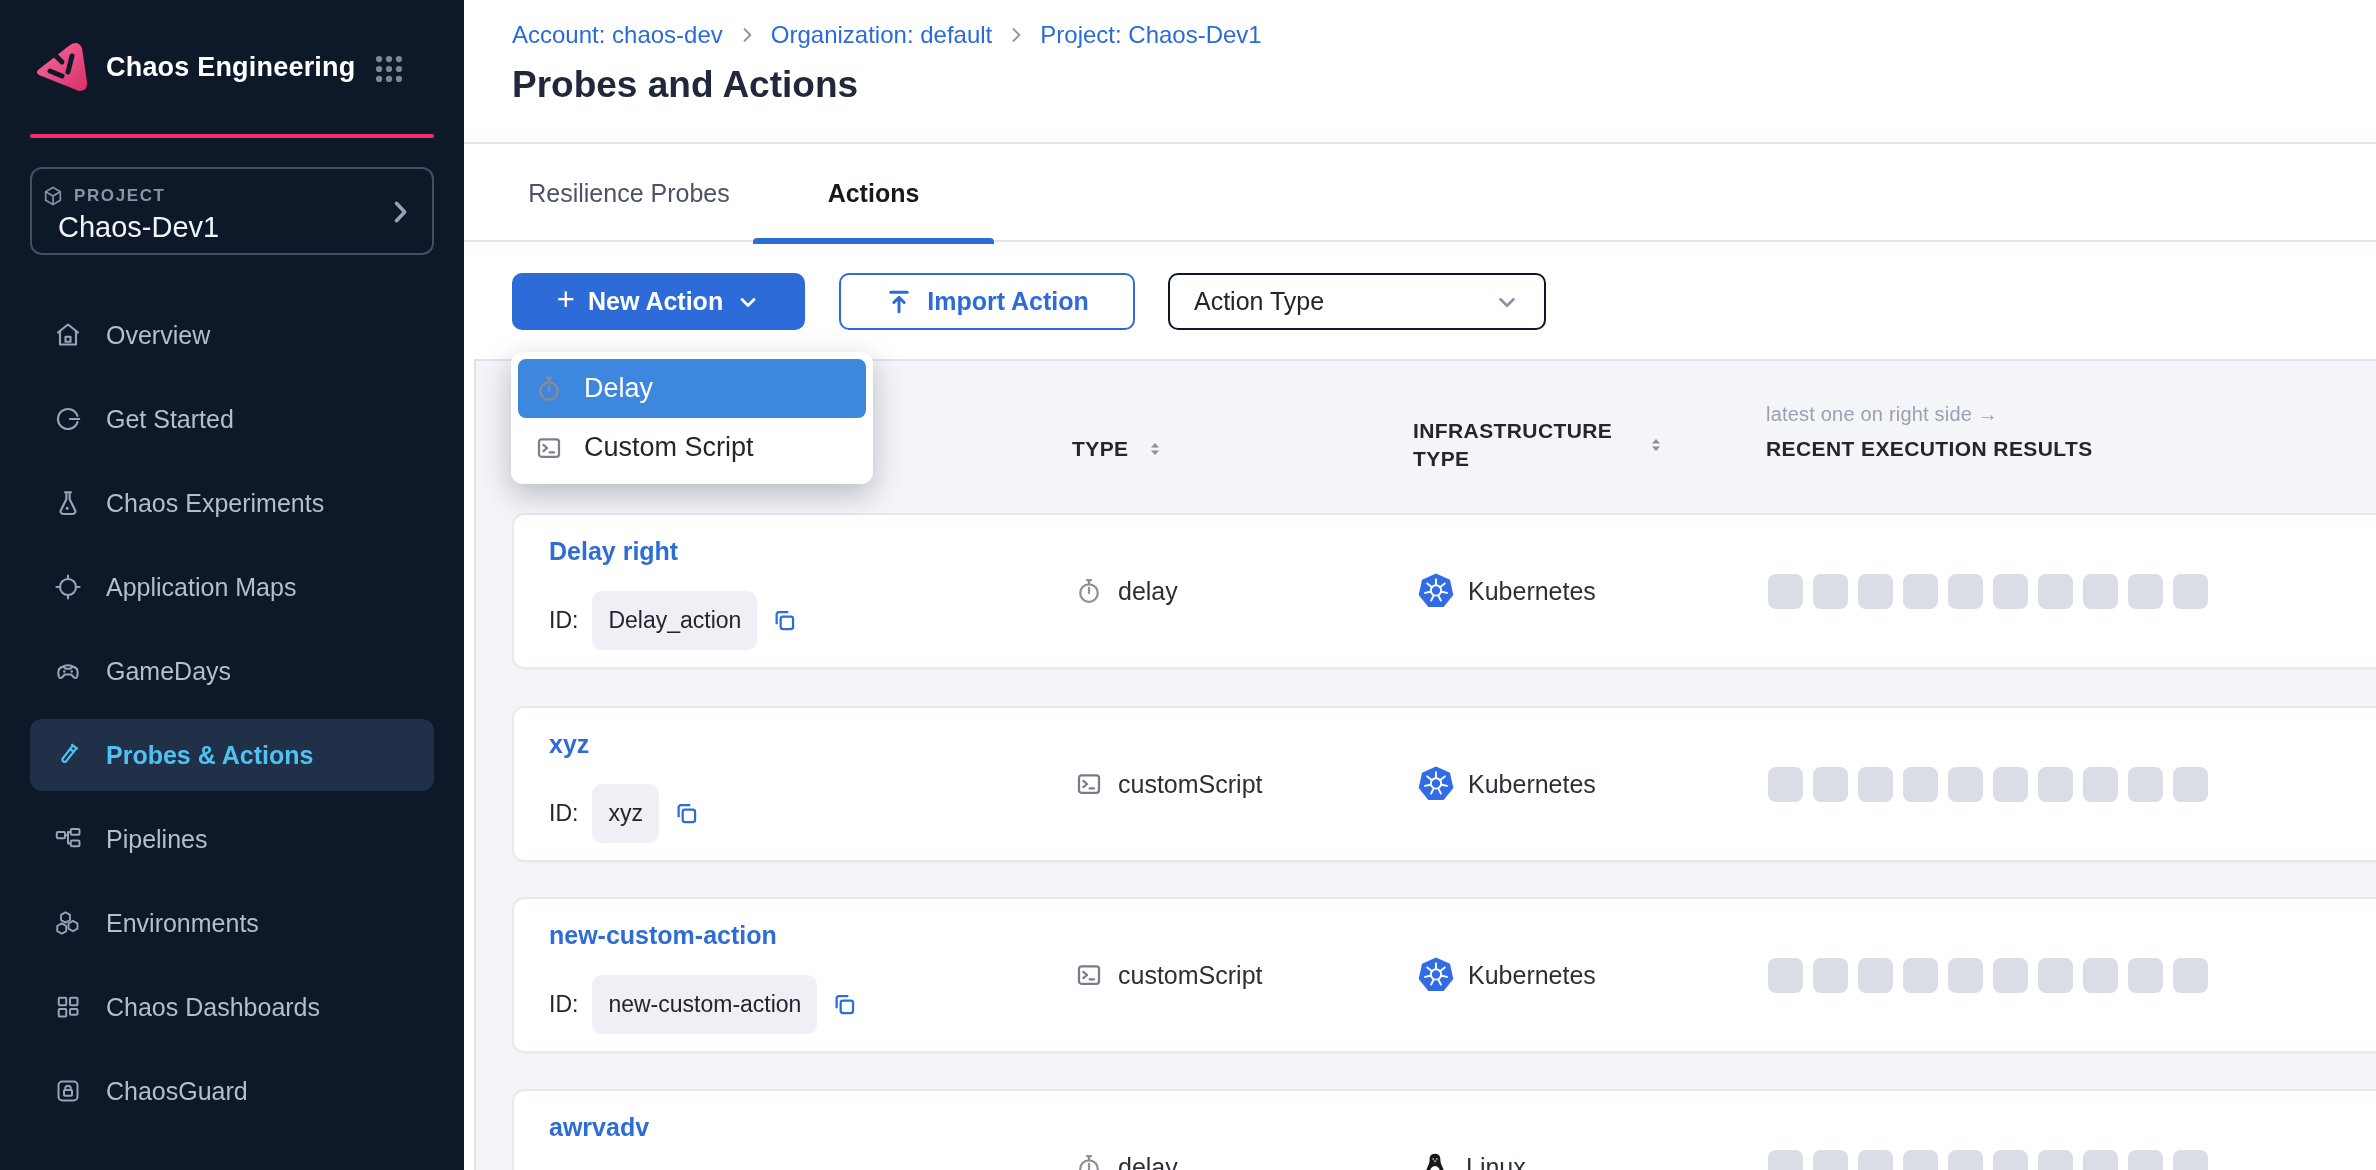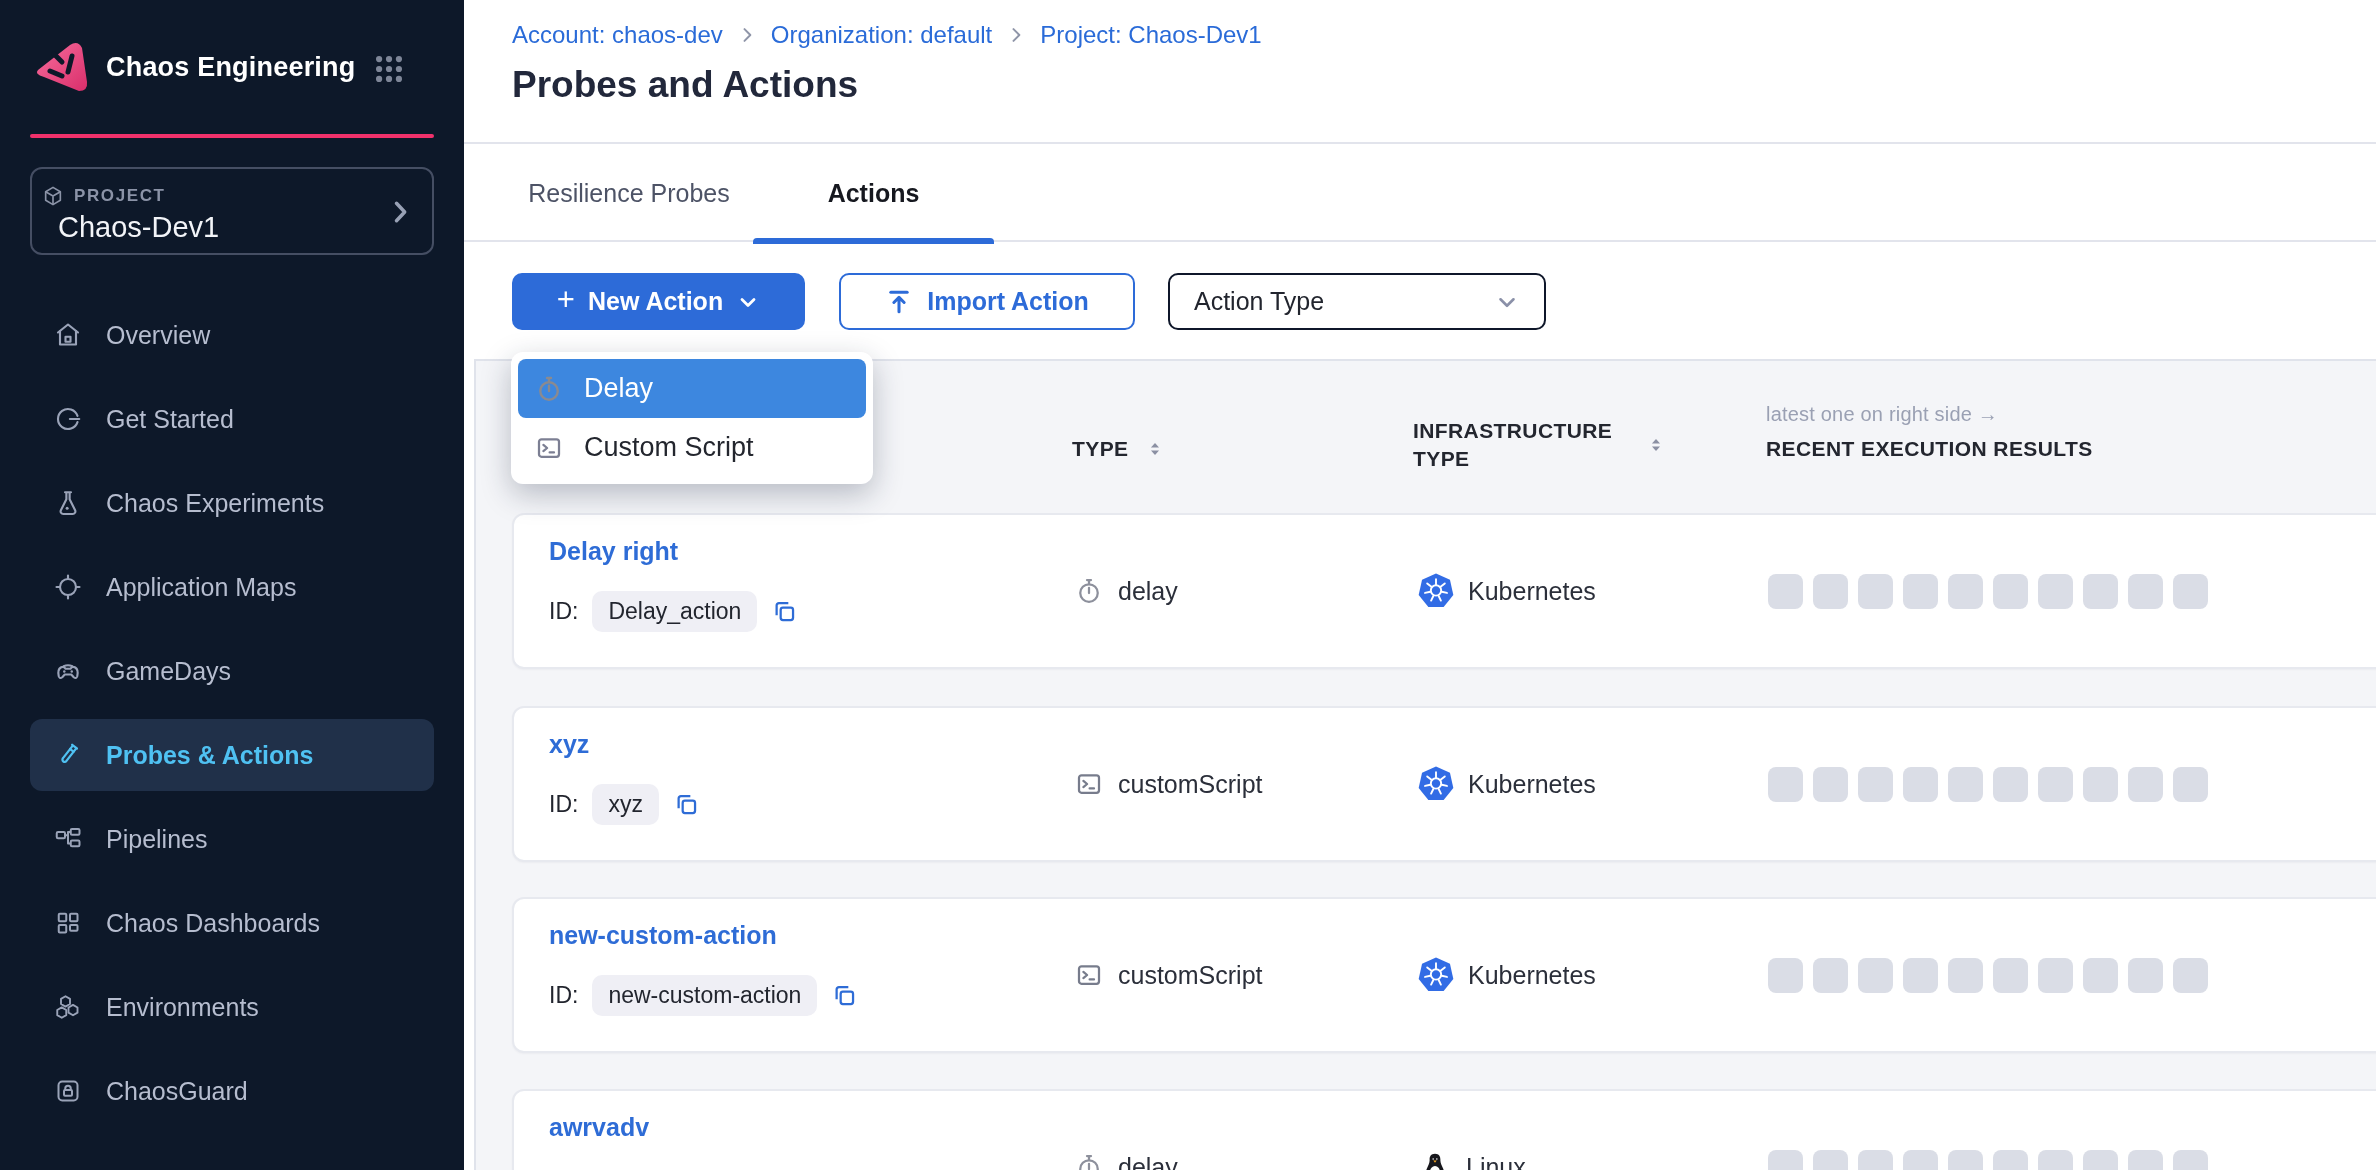--- a/index.html
+++ b/index.html
@@ -55,21 +55,21 @@
   .th-infra .th-text{width:212px;line-height:1.35;}
   .th-results-hint{position:absolute;left:1290px;top:42px;font-size:20px;font-weight:normal;color:#9aa0b3;letter-spacing:.2px;}
   .th-results{left:1290px;top:76px;}
   .sort-icon{width:22px;height:22px;cursor:pointer;}
 
   .row-card{position:absolute;left:36px;right:-24px;height:156px;background:#fff;border:2px solid #e7e9ef;border-radius:12px;box-shadow:0 1px 2px rgba(20,30,60,.04);}
   .row-1{top:152px;} .row-2{top:345px;} .row-3{top:536px;} .row-4{top:728px;}
   .row-name{position:absolute;left:35px;top:22px;font-size:25px;font-weight:bold;color:#2e6cd6;cursor:pointer;}
   .id-row{position:absolute;left:35px;top:76px;display:flex;align-items:center;gap:14px;}
   .id-label{font-size:23px;color:#22252e;}
-  .id-pill{background:#efeff5;border-radius:10px;padding:7px 16px;font-size:23px;color:#22252e;}
+  .id-pill{background:#efeff5;border-radius:10px;padding:16px 16px;font-size:23px;color:#22252e;}
   .copy-icon{width:27px;height:27px;cursor:pointer;}
   .cell-type{position:absolute;left:560px;top:0;height:100%;display:flex;align-items:center;gap:14px;font-size:25px;color:#2b2f3a;}
   .cell-infra{position:absolute;left:904px;top:0;height:100%;display:flex;align-items:center;gap:14px;font-size:25px;color:#2b2f3a;}
   .cell-results{position:absolute;left:1254px;top:0;height:100%;display:flex;align-items:center;gap:10px;}
   .ph{width:35px;height:35px;border-radius:8px;background:#dadde6;display:inline-block;}
 
   
   .action-menu{position:absolute;left:47px;top:352px;width:362px;background:#fff;border-radius:12px;box-shadow:0 10px 30px rgba(25,35,60,.28);padding:7px;z-index:50;}
   .menu-item{height:59px;display:flex;align-items:center;gap:20px;padding-left:16px;border-radius:8px;font-size:27px;color:#23262e;cursor:pointer;}
   .menu-item.selected{background:#3d87df;color:#fff;}
@@ -188,38 +188,38 @@
             <rect x="3" y="6.4" width="6.6" height="5" rx="1"></rect>
             <rect x="14.2" y="4" width="7" height="4.6" rx="1"></rect>
             <rect x="14.2" y="13.2" width="7" height="4.6" rx="1"></rect>
             <path d="M9.6 8.9 H12 V6.3 H14.2 M12 8.9 V15.5 H14.2"></path>
           </svg>
         </span>
         <span class="nav-label">Pipelines</span>
       </div>
       <div class="nav-item">
         <span class="nav-icon">
+          <svg width="30" height="30" viewBox="0 0 24 24" fill="none" stroke="#9aa3b8" stroke-width="1.5" stroke-linejoin="round">
+            <polygon points="10,3.4 13.6,5.5 13.6,9.6 10,11.7 6.4,9.6 6.4,5.5"></polygon>
+            <polygon points="7,12.3 10.6,14.4 10.6,18.5 7,20.6 3.4,18.5 3.4,14.4"></polygon>
+            <polygon points="16,10.3 19.6,12.4 19.6,16.5 16,18.6 12.4,16.5 12.4,12.4"></polygon>
+          </svg>
+        </span>
+        <span class="nav-label">Environments</span>
+      </div>
+      <div class="nav-item">
+        <span class="nav-icon">
           <svg width="30" height="30" viewBox="0 0 24 24" fill="none" stroke="#9aa3b8" stroke-width="1.6" stroke-linejoin="round">
             <rect x="4.6" y="4.6" width="6" height="6" rx="0.8"></rect>
             <rect x="13.6" y="4.6" width="6" height="6" rx="0.8"></rect>
             <rect x="4.6" y="13.6" width="6" height="6" rx="0.8"></rect>
             <rect x="13.6" y="13.6" width="6" height="4.6" rx="0.8"></rect>
           </svg>
         </span>
         <span class="nav-label">Chaos Dashboards</span>
-      </div>
-      <div class="nav-item">
-        <span class="nav-icon">
-          <svg width="30" height="30" viewBox="0 0 24 24" fill="none" stroke="#9aa3b8" stroke-width="1.5" stroke-linejoin="round">
-            <polygon points="10,3.4 13.6,5.5 13.6,9.6 10,11.7 6.4,9.6 6.4,5.5"></polygon>
-            <polygon points="7,12.3 10.6,14.4 10.6,18.5 7,20.6 3.4,18.5 3.4,14.4"></polygon>
-            <polygon points="16,10.3 19.6,12.4 19.6,16.5 16,18.6 12.4,16.5 12.4,12.4"></polygon>
-          </svg>
-        </span>
-        <span class="nav-label">Environments</span>
       </div>
       <div class="nav-item">
         <span class="nav-icon">
           <svg width="30" height="30" viewBox="0 0 24 24" fill="none" stroke="#9aa3b8" stroke-width="1.6" stroke-linejoin="round">
             <rect x="4.4" y="4.4" width="15.2" height="15.2" rx="3"></rect>
             <path d="M9.8 11.2 V9.9 A2.2 2.2 0 0 1 14.2 9.9 V11.2"></path>
             <rect x="8.8" y="11.2" width="6.4" height="4.6" rx="0.8"></rect>
           </svg>
         </span>
         <span class="nav-label">ChaosGuard</span>

